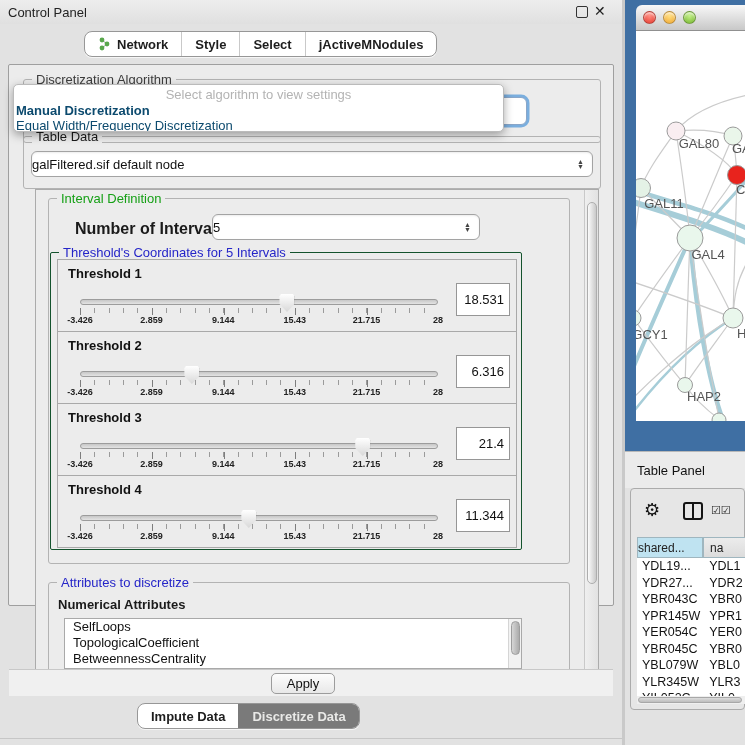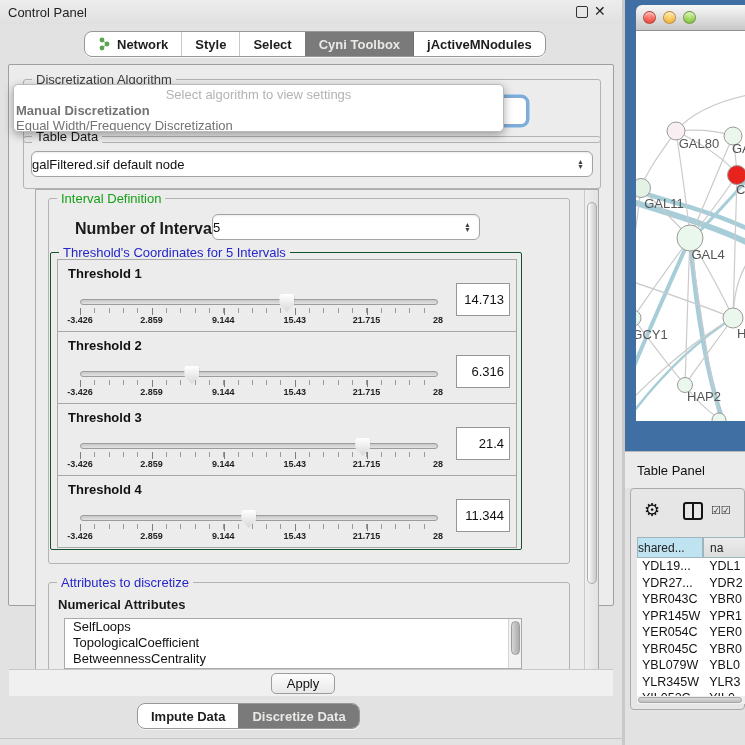--- a/index.html
+++ b/index.html
@@ -31,21 +31,21 @@
   .gt-green { color:#16a016; }
   .gt-blue { color:#2525c8; }
 
   
   #disc-group { left:14px; top:14px; width:578px; height:64px; }
   #algo-combo { position:absolute; left:14px; top:32px; width:504px; height:28px; background:#fff; border:1px solid #8aa6c8; border-radius:6px; box-shadow:0 0 0 2.5px #7aaede; }
 
   
   #algo-popup { position:absolute; left:13px; top:84px; width:491px; height:48px; background:#fff; border:1px solid #bbb; border-radius:5px; box-shadow:0 3px 10px rgba(0,0,0,.35); z-index:60; overflow:hidden; }
   #algo-popup .hint { text-align:center; color:#b3b3b3; font-size:13px; line-height:16px; margin-top:2px; }
-  #algo-popup .opt { padding-left:2px; font-size:13px; line-height:15px; color:#737373; white-space:nowrap; }
+  #algo-popup .opt { padding-left:2px; font-size:13px; line-height:15px; color:#0c4a6e; white-space:nowrap; }
   #algo-popup .opt.b { font-weight:bold; }
 
   #tabledata-group { left:14px; top:71px; width:578px; height:53px; }
   .combo { position:absolute; background:#fff; border:1px solid #a3a3a3; border-radius:6px; font-size:13px; color:#111; display:flex; align-items:center; box-shadow:inset 0 1px 2px rgba(0,0,0,.08); }
   .stepper { position:absolute; right:8px; top:50%; transform:translateY(-50%); display:flex; flex-direction:column; line-height:5px; font-size:7px; color:#444; }
   #tabledata-combo { left:22px; top:86px; width:562px; height:26px; }
 
   
   #settings-panel { position:absolute; left:26px; top:124px; width:564px; height:481px; border:1px solid #ababab; background:#ececec; }
   #settings-scrollbar { position:absolute; right:0; top:0; width:14px; height:479px; background:linear-gradient(90deg,#efefef,#e2e2e2); border-left:1px solid #c9c9c9; }
@@ -130,23 +130,20 @@
           <circle cx="4" cy="11" r="2.4" fill="#59a74c"></circle>
       </svg>
       <span>Network</span>
     </div>
     <div class="seg">
         <span>Style</span>
       </div>
     <div class="seg">
         <span>Select</span>
       </div>
-    <div class="seg sel">
-        <span>Cyni Toolbox</span>
-      </div>
     <div class="seg">
         <span>jActiveMNodules</span>
       </div>
   </div>
 
   <div id="main-panel">
 
     <div id="disc-group" class="group">
       <span class="group-title gt-gray">Discretization Algorithm</span>
     </div>
@@ -187,21 +184,21 @@
               <div class="ticks"></div>
               <div class="ticks-major"></div>
               <div class="ruler-labels">
                 <span style="left:0%">-3.426</span>
                 <span style="left:20%">2.859</span>
                 <span style="left:40%">9.144</span>
                 <span style="left:60%">15.43</span>
                 <span style="left:80%">21.715</span>
                 <span style="left:100%">28</span>
               </div>
-              <div class="val-box">14.713</div>
+              <div class="val-box">18.531</div>
             </div>
             <div class="thr-panel" style="top: 78px;">
               <span class="thr-label">Threshold 2</span>
               <div class="track">
                 <div class="thumb" style="left:31.00%"></div>
               </div>
               <div class="ticks"></div>
               <div class="ticks-major"></div>
               <div class="ruler-labels">
                 <span style="left:0%">-3.426</span>

